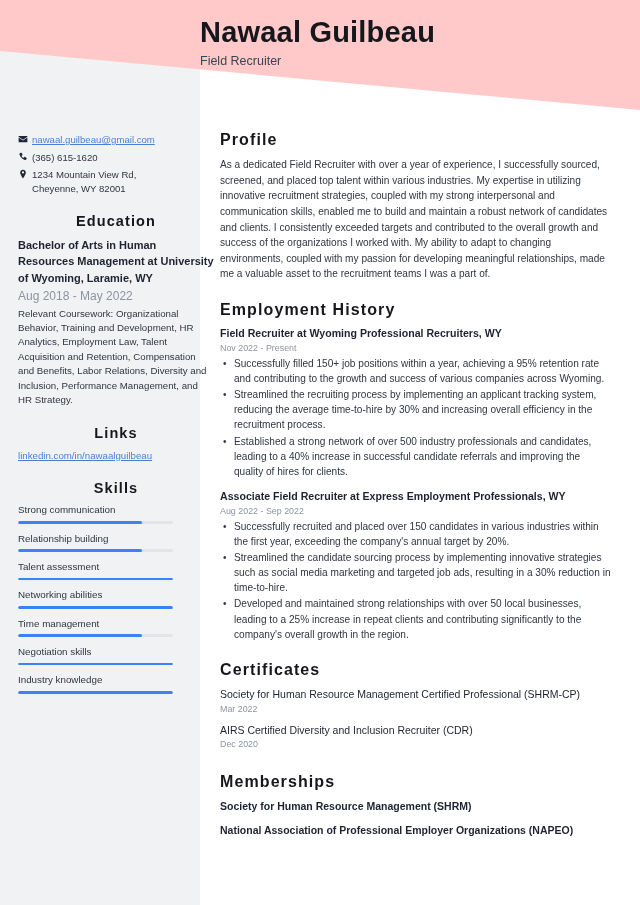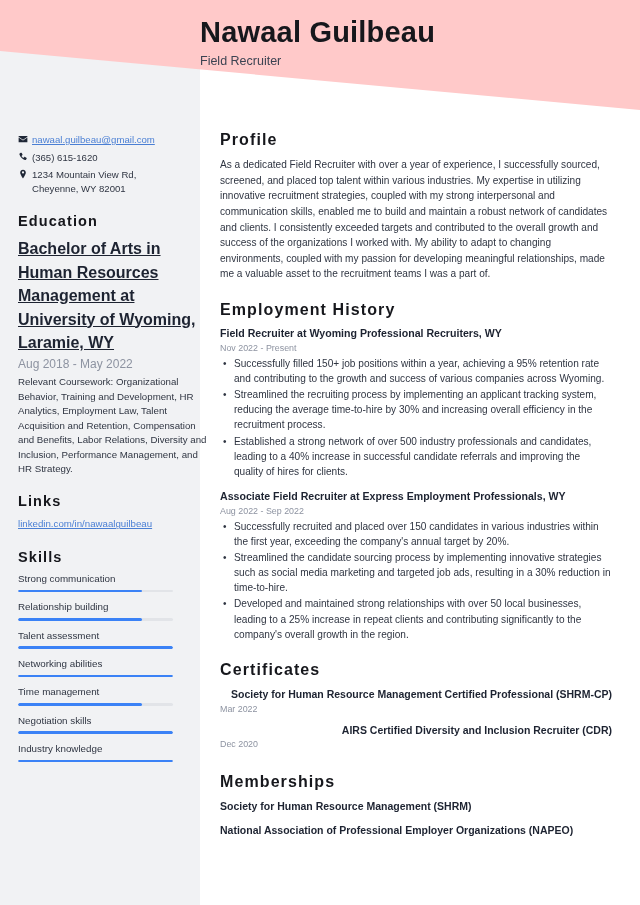--- a/index.html
+++ b/index.html
@@ -122,30 +122,30 @@
     word-break: break-all;
   }
 
   
   .side-heading {
     font-size: 14.5px;
     font-weight: 700;
     color: #16171c;
     letter-spacing: 1.1px;
     margin-bottom: 8px;
+    text-align: center;
   }
 
   .side-block { margin-bottom: 17px; }
 
   .edu-degree {
-    font-size: 16px;
+    font-size: 11px;
     font-weight: 700;
     color: #1d2331;
     line-height: 1.46;
-    text-decoration: underline;
   }
 
   .edu-dates {
     font-size: 12px;
     color: #8d93a1;
     margin-top: 3px;
     margin-bottom: 4px;
   }
 
   .edu-course {
@@ -242,24 +242,23 @@
     left: 3px;
     top: 0;
     color: #2f3542;
     font-size: 10px;
   }
 
   .cert { margin-bottom: 9px; }
 
   .cert-name {
     font-size: 10.5px;
-    font-weight: 700;
+    font-weight: 400;
     color: #1d2331;
     line-height: 1.4;
-    text-align: right;
   }
 
   .cert-date {
     font-size: 8.9px;
     color: #8d93a1;
     margin-top: 2px;
   }
 
   .member-name {
     font-size: 10.5px;

